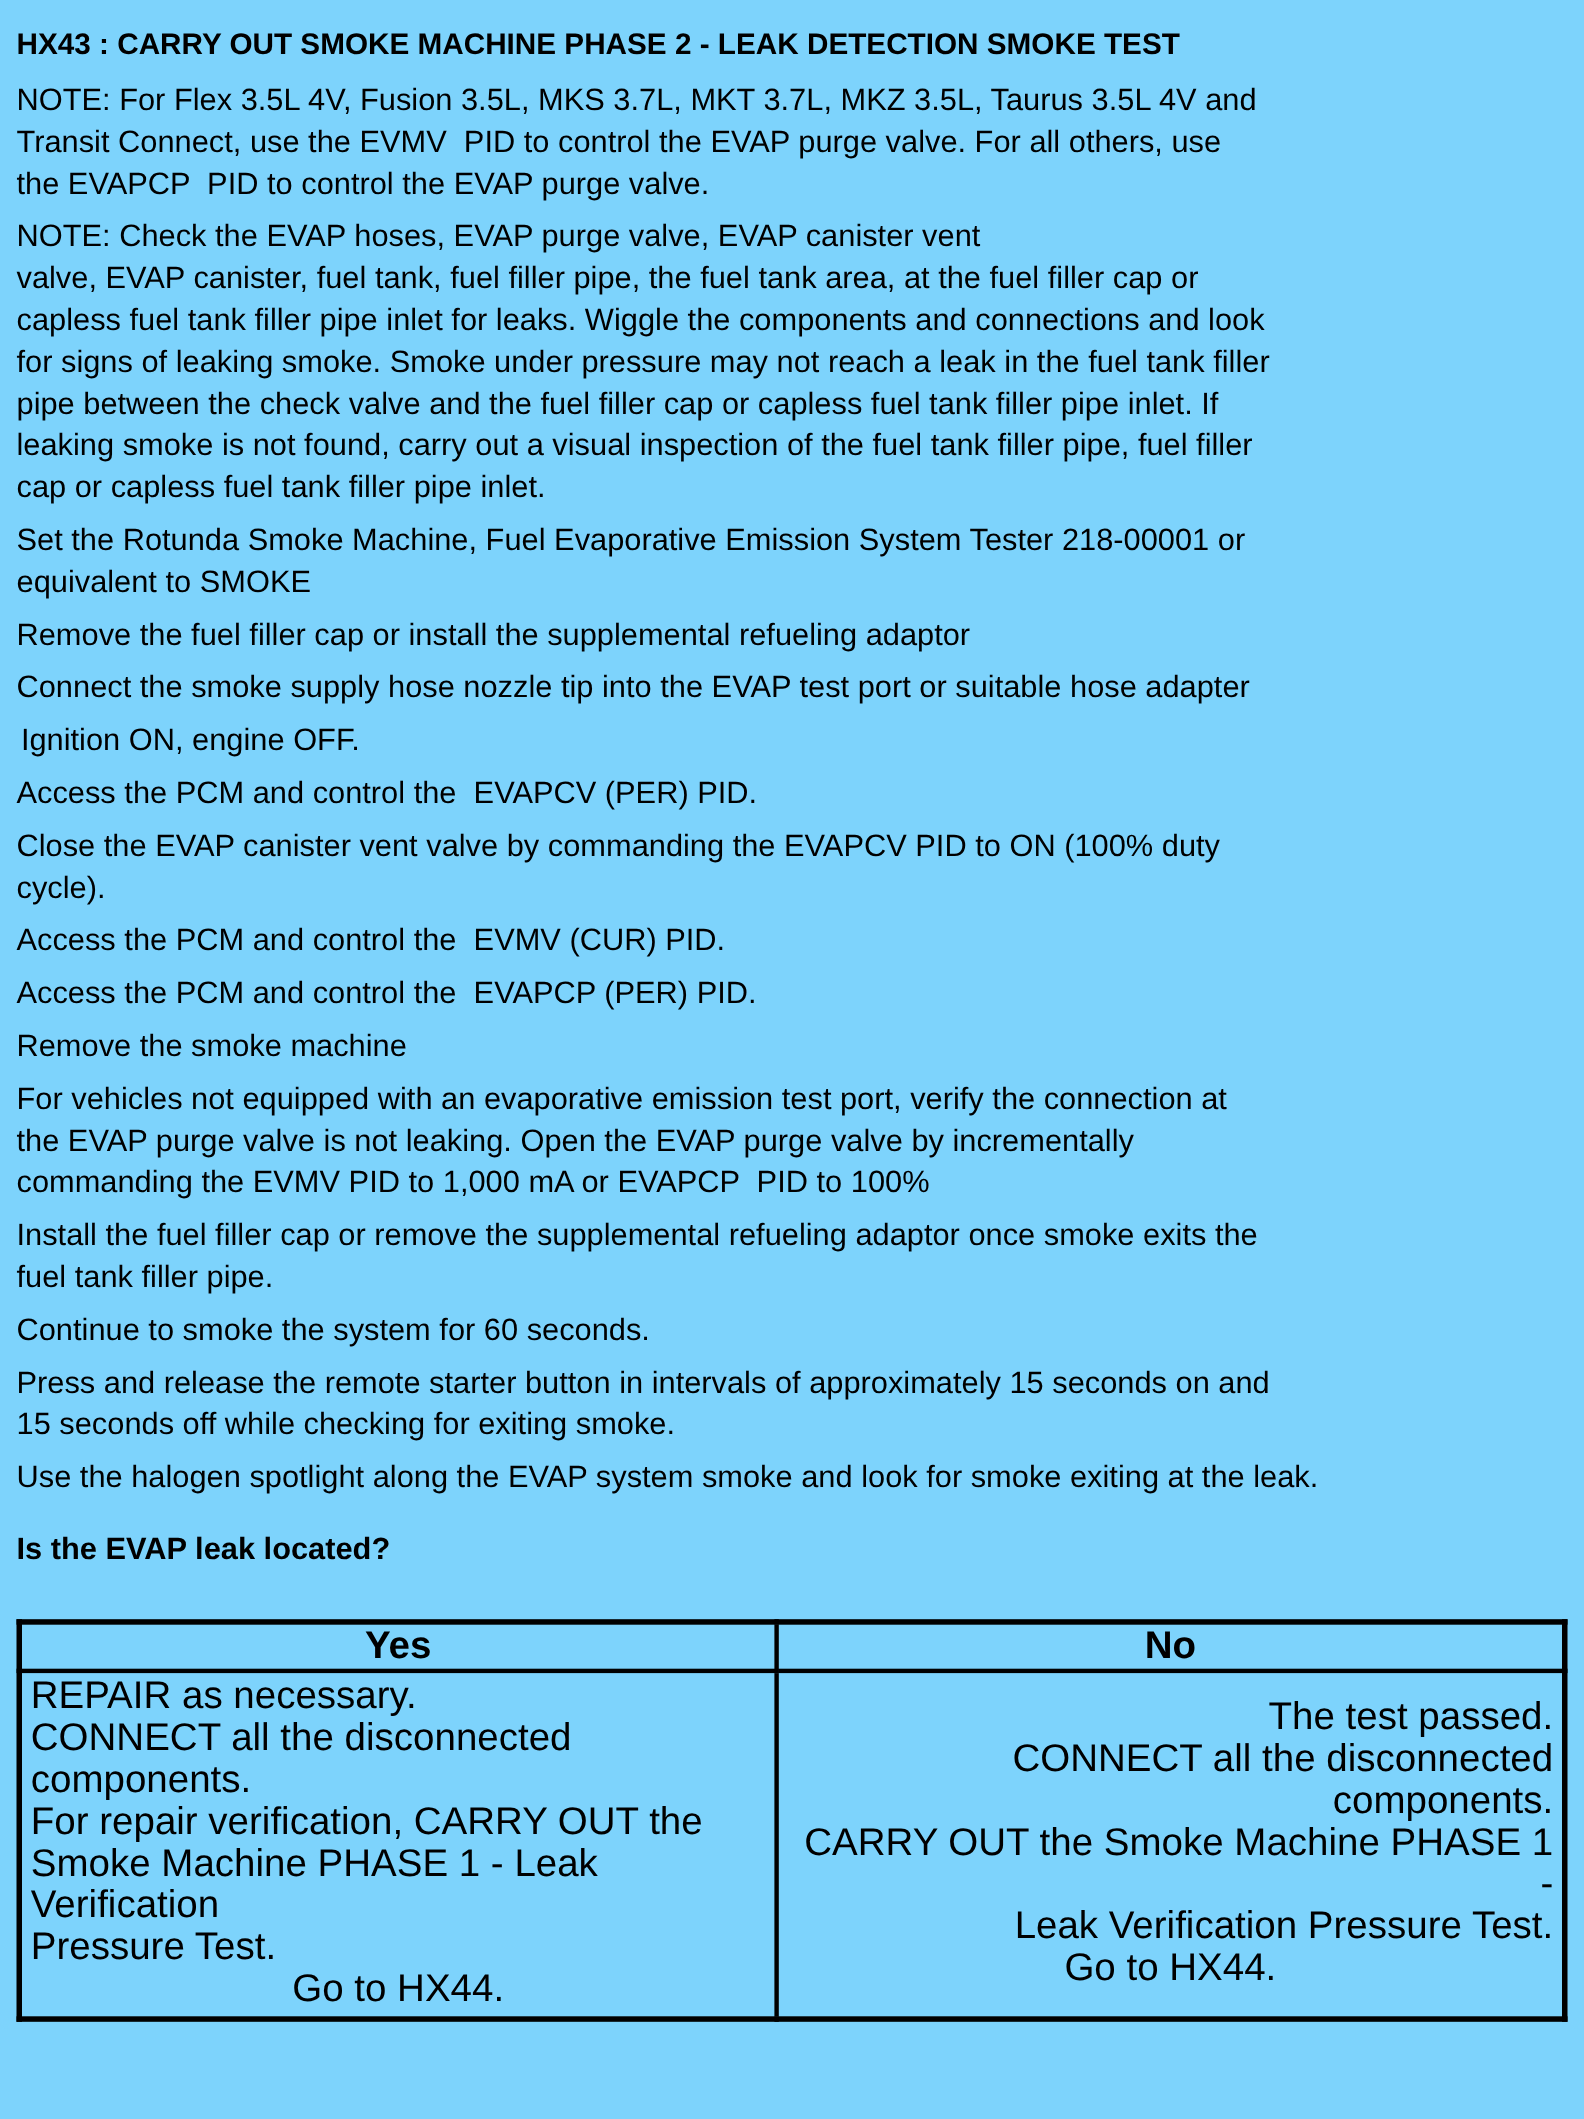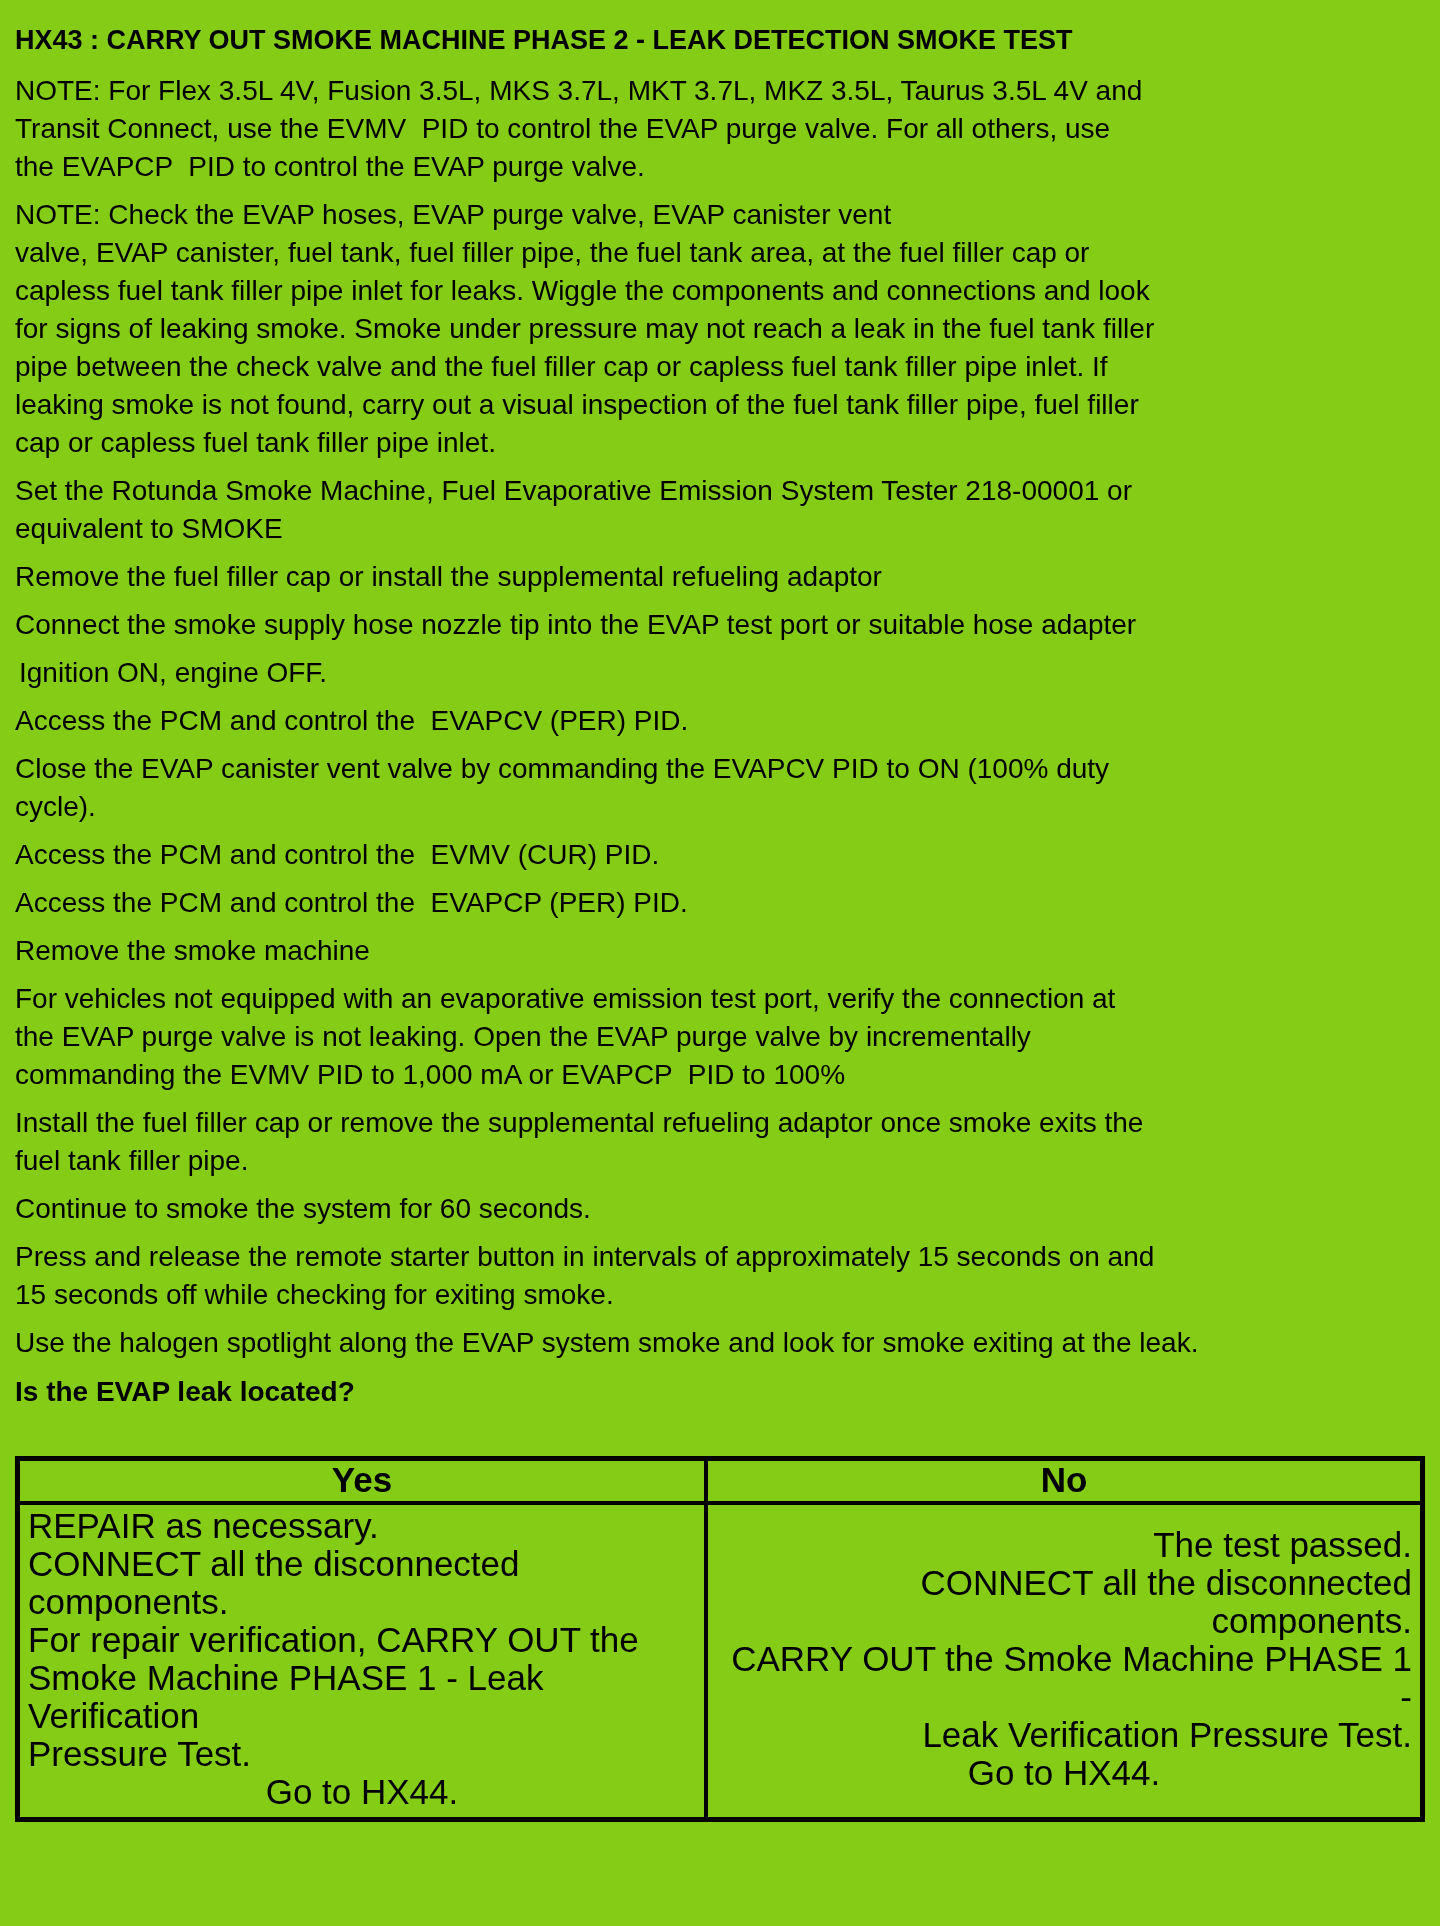--- a/index.html
+++ b/index.html
@@ -1,21 +1,21 @@
 <!DOCTYPE html>
 <html><head>
 <meta charset="utf-8">
 <style>
   html, body { margin: 0; padding: 0; background: #ffffff; }
   .page {
     position: relative;
     width: 1440px;
     height: 1926px;
     box-sizing: border-box;
-    background: #84cc16;
+    background: #7dd3fc;
     color: #000000;
     font-family: "Liberation Sans", sans-serif;
     font-size: 28px;
     line-height: 38px;
     padding: 22px 16px 0 15px;
     overflow: hidden;
   }
   .doc-title {
     font-size: 27px;
     font-weight: bold;
@@ -23,21 +23,21 @@
     margin: 0 0 14px 0;
     white-space: pre-wrap;
   }
   .para {
     margin: 10px 0;
     white-space: pre-wrap;
   }
   .para.indent-sm { padding-left: 4px; }
   .question {
     font-weight: bold;
-    margin-top: 11px;
+    margin-top: 27px;
     white-space: pre-wrap;
   }
   table.decision-table {
     border-collapse: collapse;
     table-layout: fixed;
     width: 1410px;
     margin-top: 45px;
     border: 5px solid #000;
   }
   table.decision-table th,

